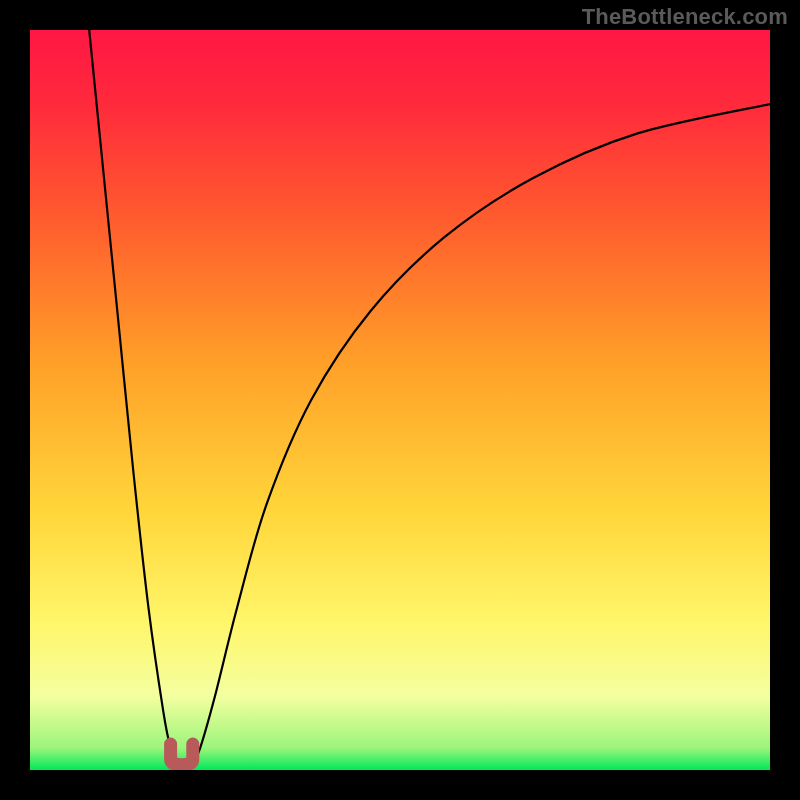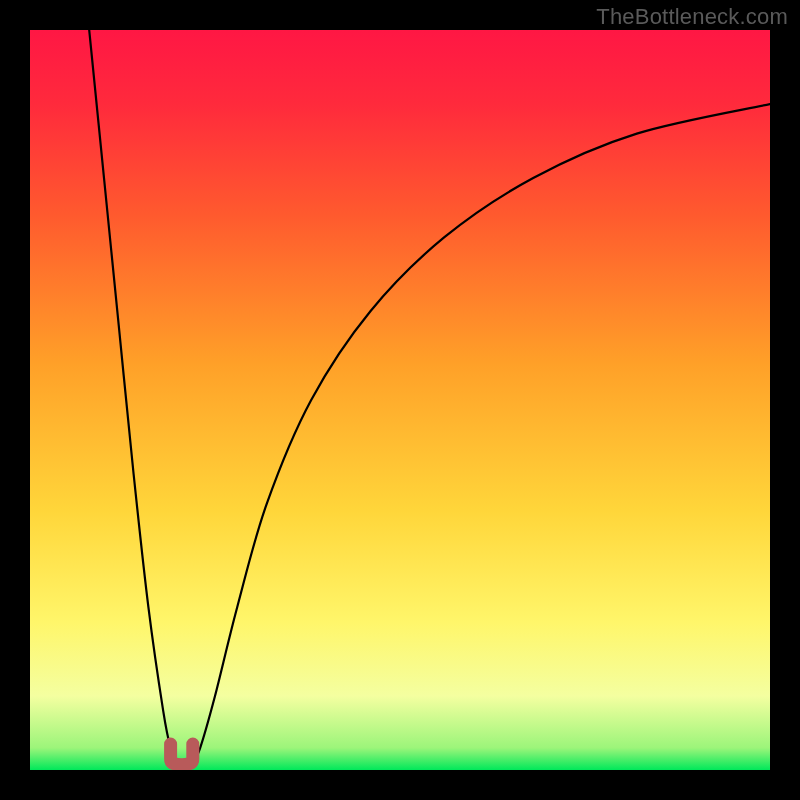--- a/index.html
+++ b/index.html
@@ -16,21 +16,21 @@
     left: 0; top: 0;
     width: 800px; height: 800px;
     background: #000;
   }
   .watermark {
     position: absolute;
     top: 4px;
     right: 12px;
     color: #5a5a5a;
     font-size: 22px;
-    font-weight: 400;
+    font-weight: 700;
     letter-spacing: 0.2px;
     z-index: 10;
   }
   .plot {
     position: absolute;
     left: 30px;
     top: 30px;
     width: 740px;
     height: 740px;
     display: block;

